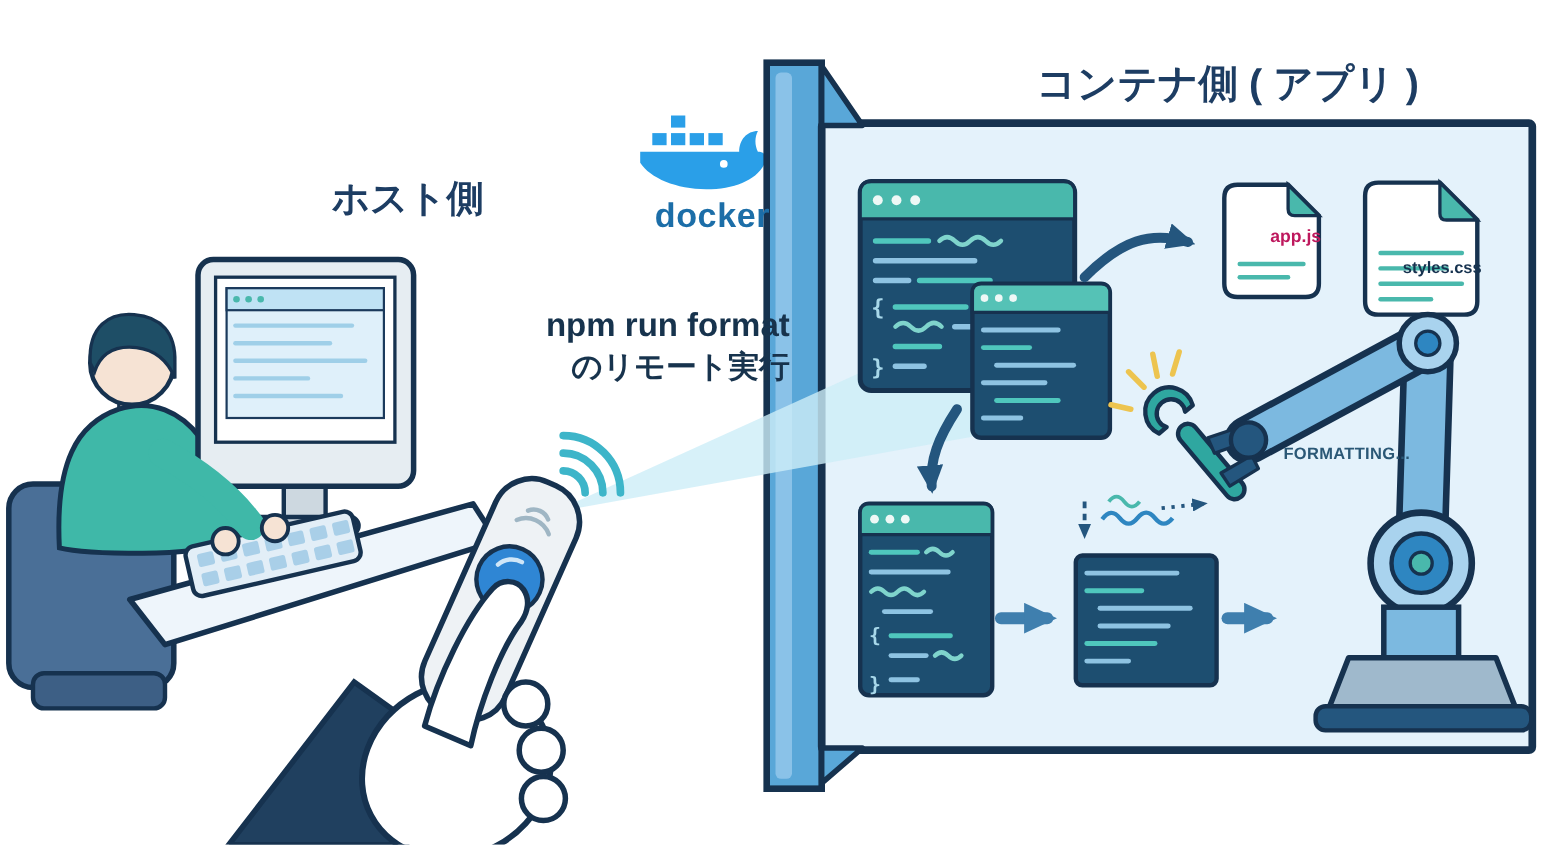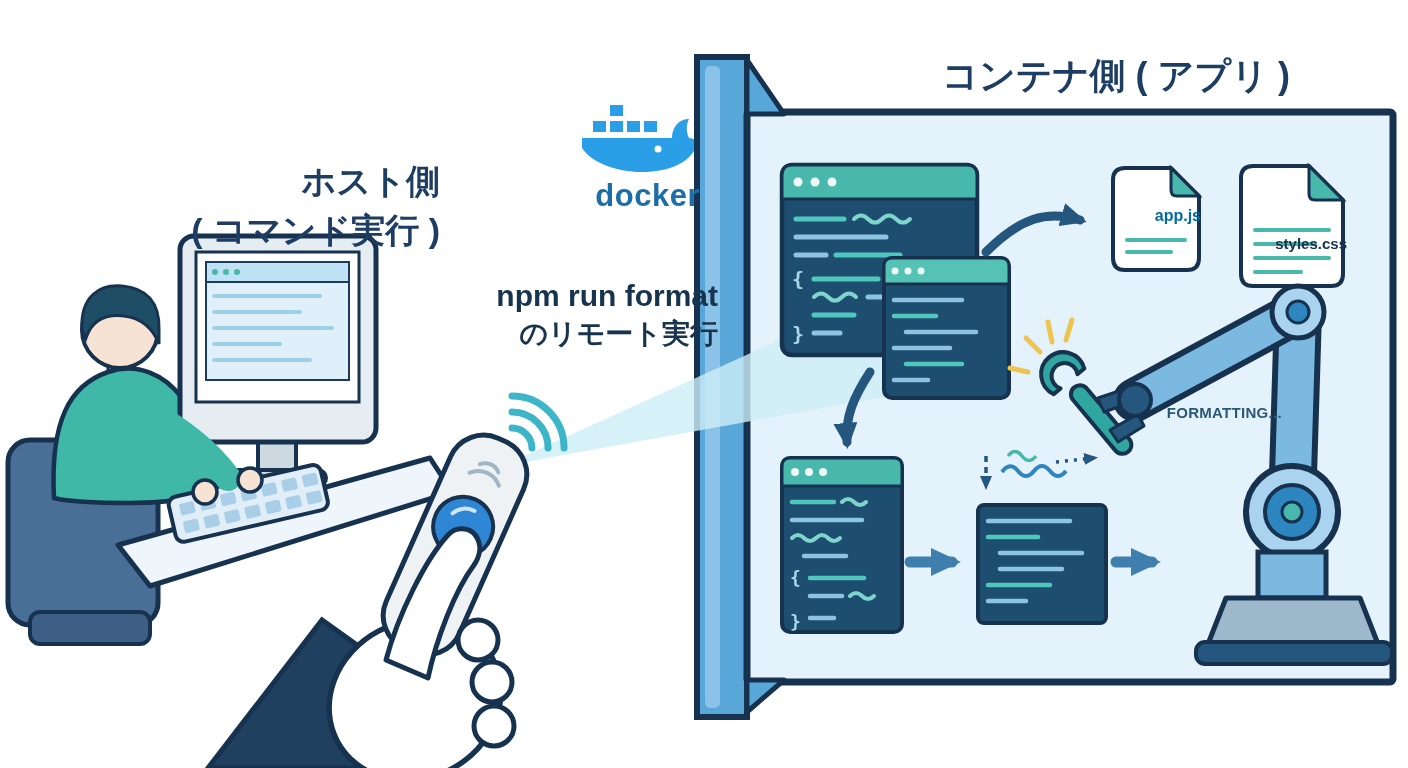--- a/index.html
+++ b/index.html
@@ -5,21 +5,21 @@
   html,body{margin:0;padding:0;background:#ffffff;}
   .canvas{position:relative;width:1408px;height:768px;overflow:hidden;background:#fff;
           font-family:"Liberation Sans",sans-serif;}
   svg.art{position:absolute;left:0;top:0;width:1408px;height:768px;}
   .lbl{position:absolute;font-weight:bold;text-align:right;color:#1d3d63;}
   .host{left:40px;top:124px;width:400px;font-size:34px;line-height:1.45;margin-top:33px;}
   .npm{left:398px;top:276px;width:320px;font-size:30px;line-height:1.32;color:#17334d;}
   .npm .l2{font-size:28px;}
   .dockerlbl{left:568px;top:178px;width:132px;font-size:31px;color:#1c6ea8;letter-spacing:.5px;}
   .ctitle{left:840px;top:52px;width:450px;font-size:36px;}
-  .fapp{left:1113px;top:207px;width:88px;font-size:16px;color:#0369a1;}
+  .fapp{left:1113px;top:207px;width:88px;font-size:16px;color:#be185d;}
   .fcss{left:1241px;top:202px;width:106px;font-size:15px;color:#16324f;margin-top:33px;}
   .fmt{left:1150px;top:404px;width:132px;font-size:15px;color:#2b5876;text-align:right;letter-spacing:.3px;}
   .brace{font:bold 20px "DejaVu Sans Mono",monospace;fill:#a8d8ea;}
   .brace3{font:bold 18px "DejaVu Sans Mono",monospace;fill:#a8d8ea;}
 </style>
 </head>
 <body>
 
 <div class="canvas">
 
@@ -287,21 +287,20 @@
 
     <path d="M386,660 C398,615 425,560 448,535 C456,526 470,527 476,536 C482,545 480,556 474,565 C455,590 436,640 428,678 Z" fill="#ffffff" stroke="#16324f" stroke-width="5" stroke-linejoin="round"></path>
     <circle cx="478" cy="640" r="20" fill="#ffffff" stroke="#16324f" stroke-width="5"></circle>
     <circle cx="492" cy="682" r="20" fill="#ffffff" stroke="#16324f" stroke-width="5"></circle>
     <circle cx="494" cy="726" r="20" fill="#ffffff" stroke="#16324f" stroke-width="5"></circle>
   </g>
 </svg>
 
 <div class="lbl host">
   <div>ホスト側</div>
-  <div>( コマンド実行 )</div>
 </div>
 
 <div class="lbl dockerlbl">docker</div>
 
 <div class="lbl npm">
   <div class="l1">npm run format</div>
   <div class="l2">のリモート実行</div>
 </div>
 
 <div class="lbl ctitle">コンテナ側 ( アプリ )</div>

